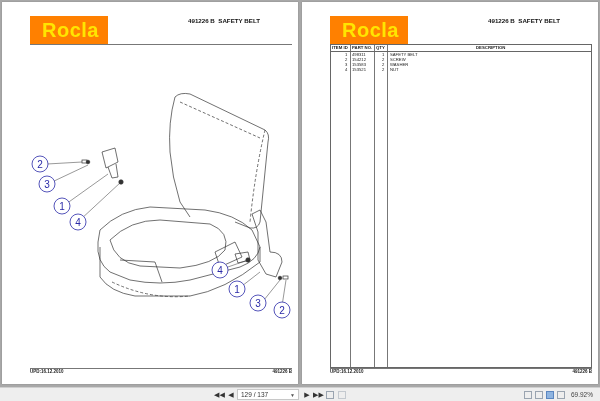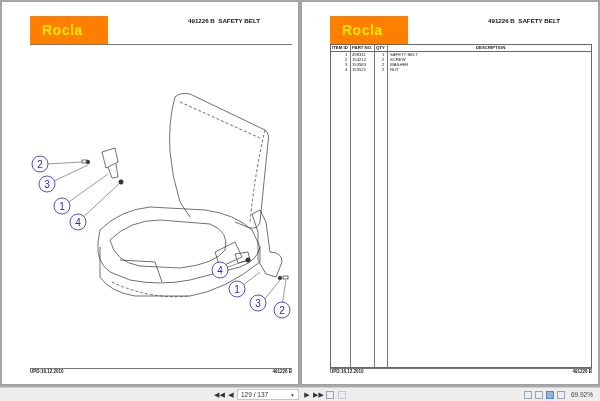--- a/index.html
+++ b/index.html
@@ -12,21 +12,21 @@
     .viewer { position: absolute; left: 0; top: 0; width: 600px; height: 387px; background: #a8a8a8; }
     .page {
       position: absolute; top: 2px; height: 382px; background: #ffffff;
       box-shadow: 0 0 1px #7a7a7a;
     }
     #page-left { left: 2px; width: 296px; }
     #page-right { left: 302px; width: 296px; }
     .logo {
       position: absolute; top: 14px; left: 28px; width: 78px; height: 28px;
       background: #ff8000; color: #ffe500; font-weight: bold;
-      font-size: 14px; letter-spacing: 0.5px; line-height: 28px; padding-left: 12px;
+      font-size: 20px; letter-spacing: 0.5px; line-height: 28px; padding-left: 12px;
       box-sizing: border-box;
     }
     .header-title {
       position: absolute; top: 15px; left: 186px; font-size: 6.2px; font-weight: bold;
       color: #111; white-space: pre;
     }
     .header-rule { position: absolute; top: 42px; left: 28px; width: 262px; height: 1px; background: #777; }
     .footer-rule { position: absolute; top: 366px; left: 28px; width: 262px; height: 1px; background: #777; }
     .footer-left { position: absolute; top: 367px; left: 28px; font-size: 4.5px; font-weight: bold; color: #222; }
     .footer-right { position: absolute; top: 367px; right: 6px; font-size: 4.5px; font-weight: bold; color: #222; }

